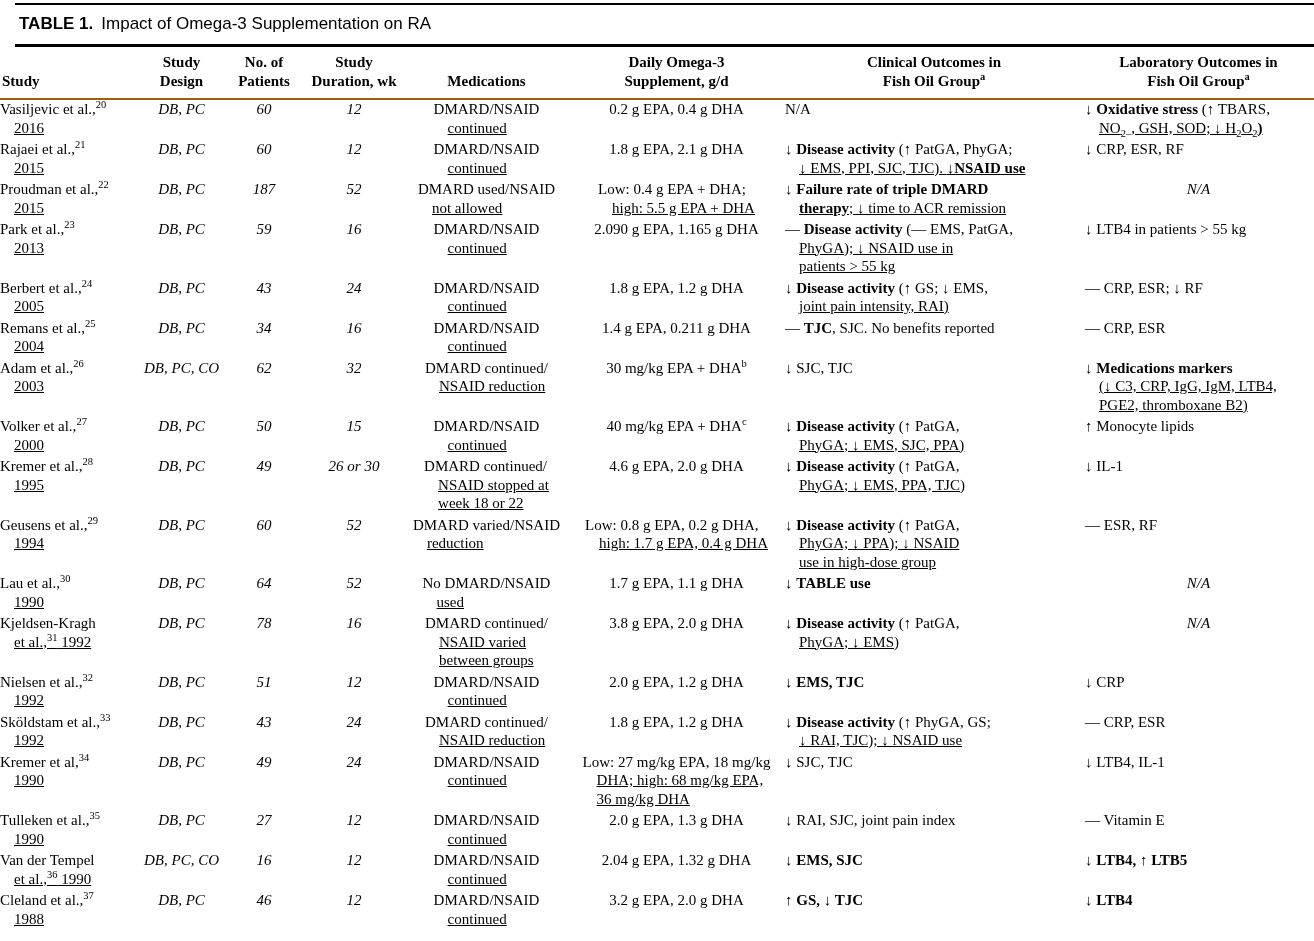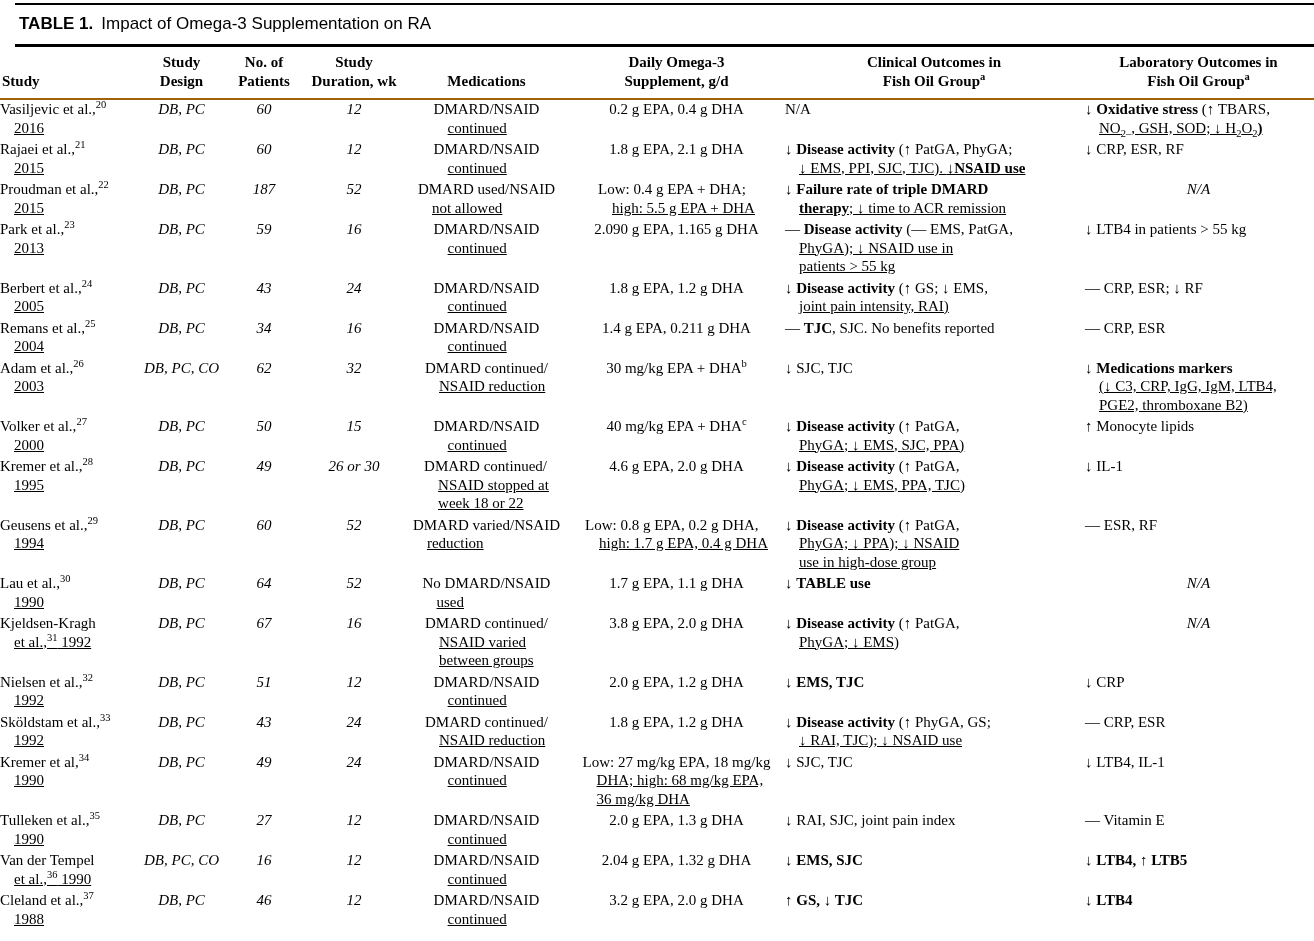--- a/index.html
+++ b/index.html
@@ -340,21 +340,21 @@
         </tr>
         <tr>
           <td class="a-left">
             <div class="">Kjeldsen-Kragh</div>
             <div class="cont">et al.,<sup>31</sup> 1992</div>
           </td>
           <td class="a-center">
             <div class="">DB, PC</div>
           </td>
           <td class="a-center">
-            <div class="">67</div>
+            <div class="">78</div>
           </td>
           <td class="a-center">
             <div class="">16</div>
           </td>
           <td class="a-block"><span class="blk"><div class="">DMARD continued/</div><div class="cont">NSAID varied</div><div class="cont">between groups</div></span></td>
           <td class="a-block"><span class="blk"><div class="">3.8 g EPA, 2.0 g DHA</div></span></td>
           <td class="a-left">
             <div class="">↓ <b>Disease activity</b> (↑ PatGA,</div>
             <div class="cont">PhyGA; ↓ EMS)</div>
           </td>

